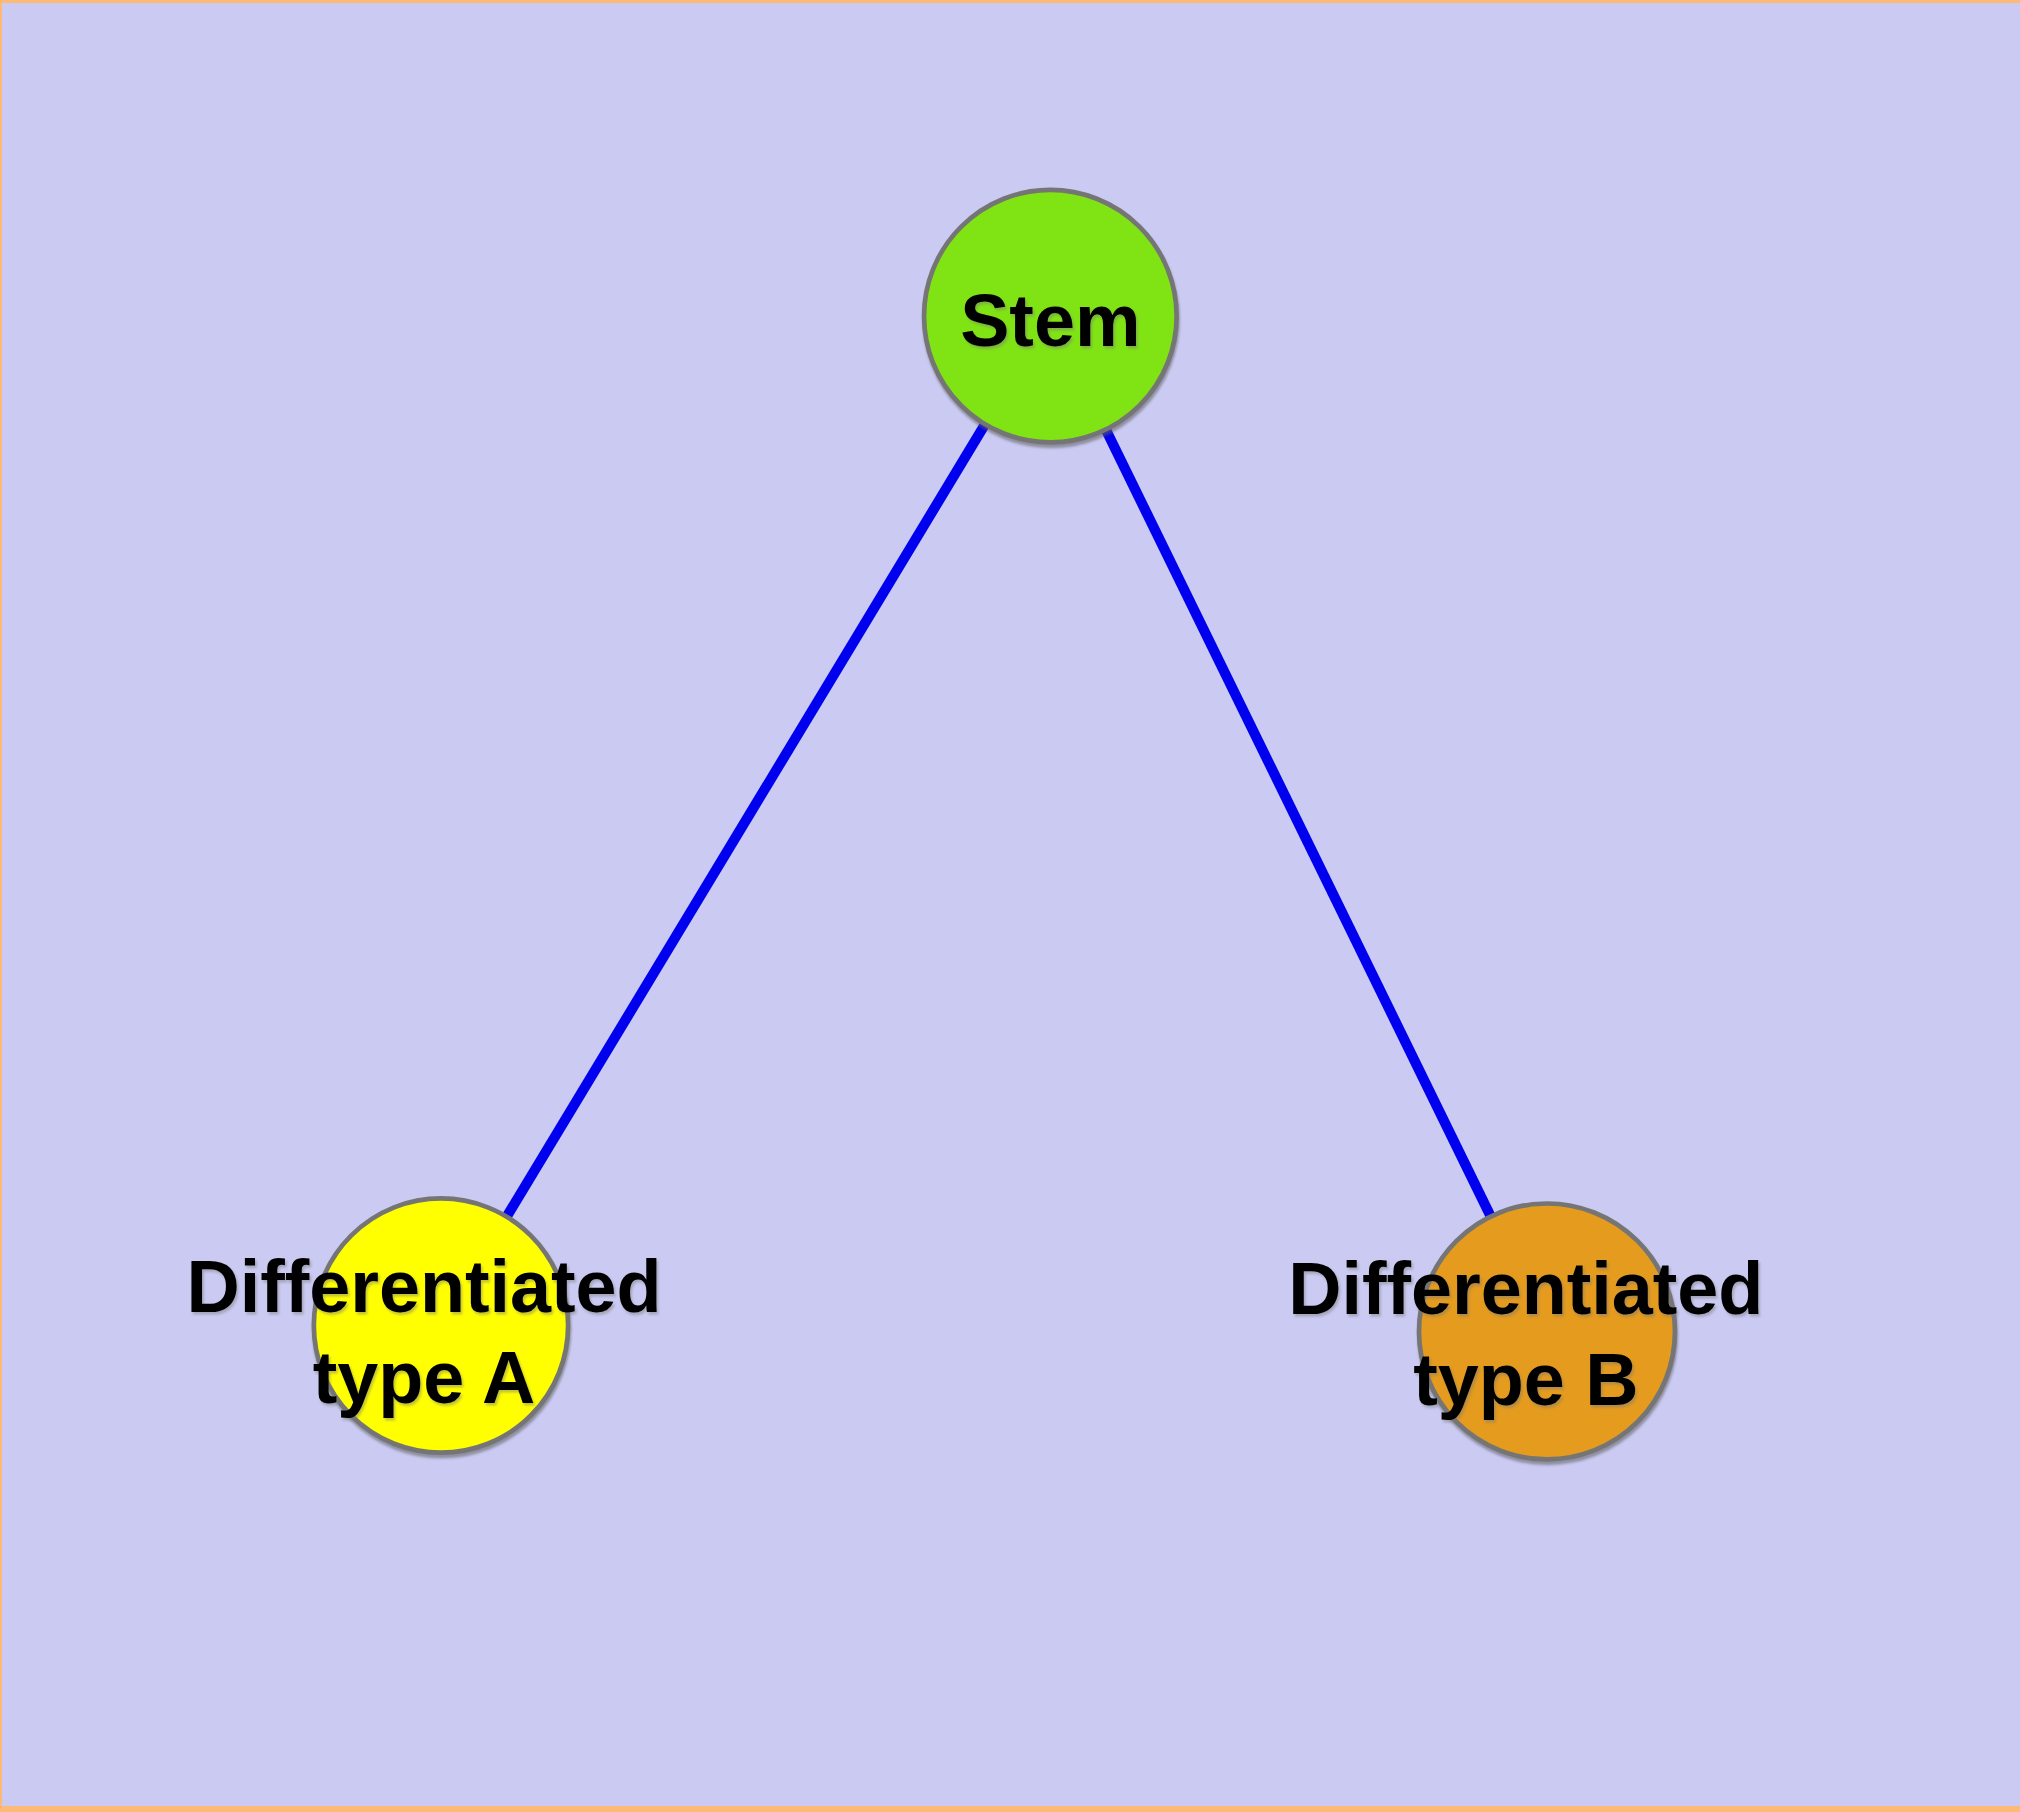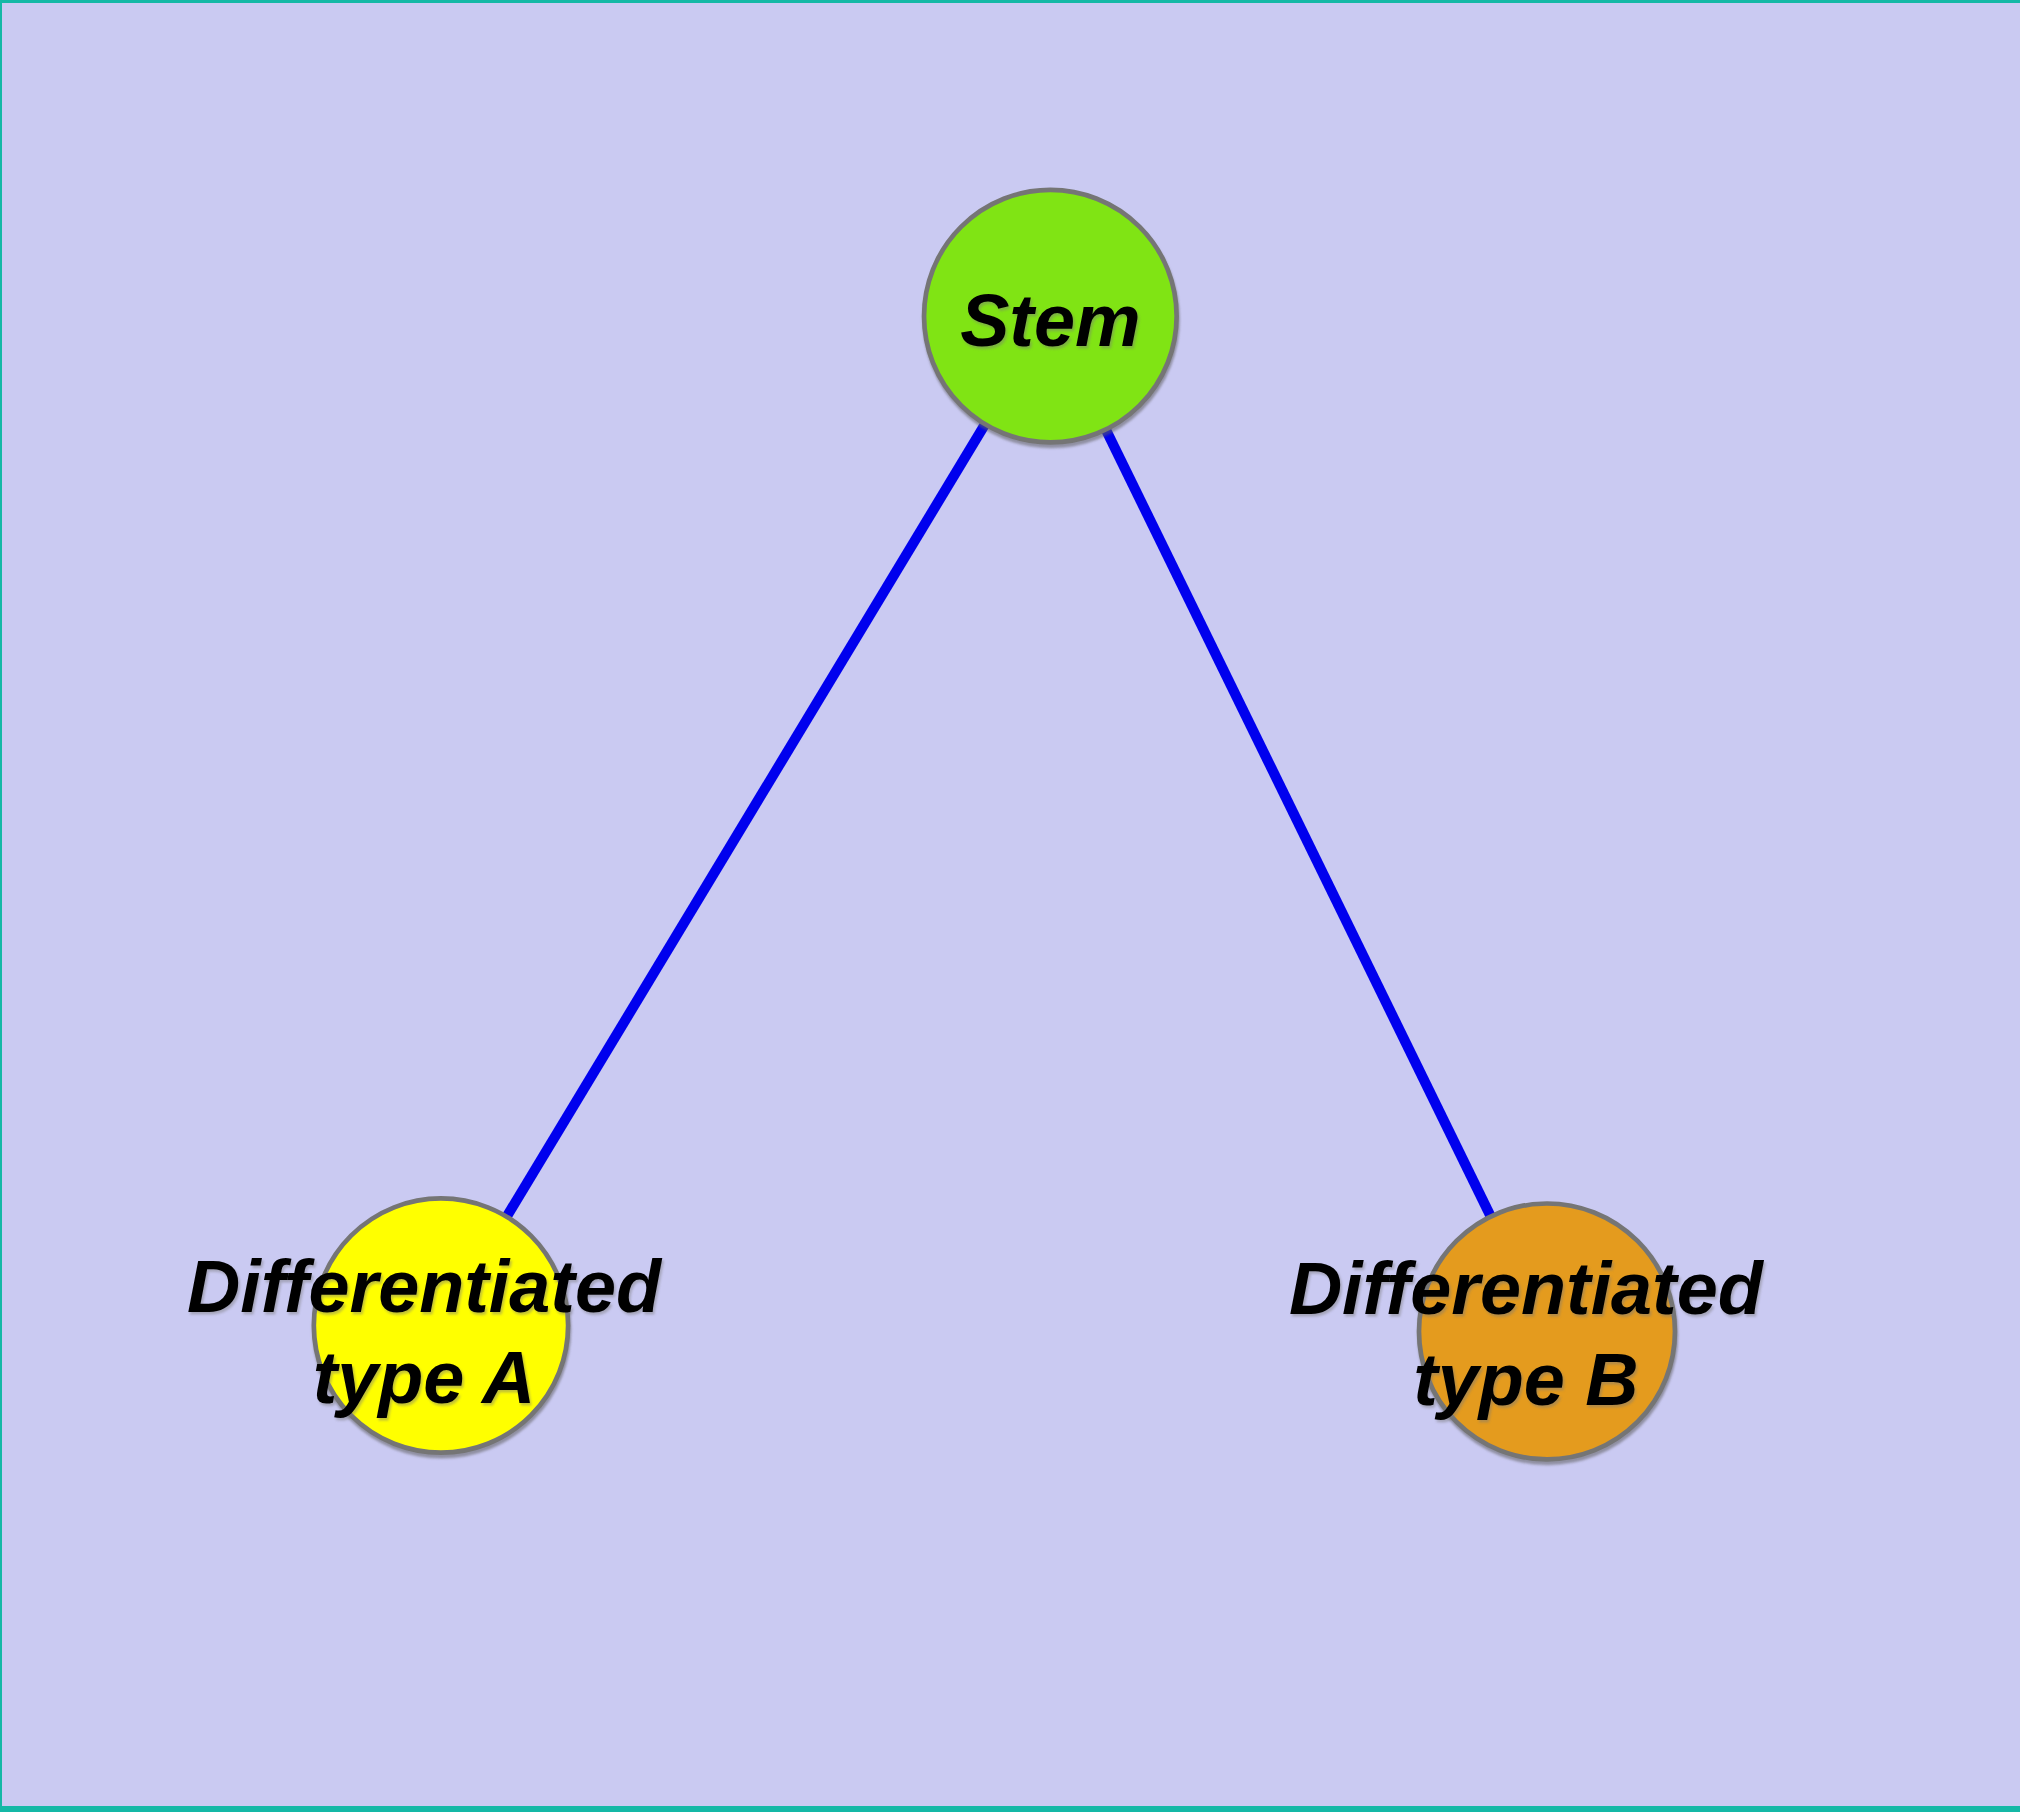--- a/index.html
+++ b/index.html
@@ -4,23 +4,22 @@
 <style>
   html, body { margin: 0; padding: 0; }
   body {
     width: 2021px; height: 1812px;
     background: #ffffff;
     font-family: "Liberation Sans", sans-serif;
   }
   .stage {
     position: relative;
     width: 2021px; height: 1812px;
-    background: #14b8a6;
+    background: #fdba74;
     overflow: hidden;
-    font-style: italic;
   }
   .canvas {
     position: absolute;
     left: 1.7px; right: 0; top: 3.4px; bottom: 6px;
   }
   svg.diagram {
     position: absolute;
     left: 0; top: 0;
     width: 2021px; height: 1812px;
     display: block;

